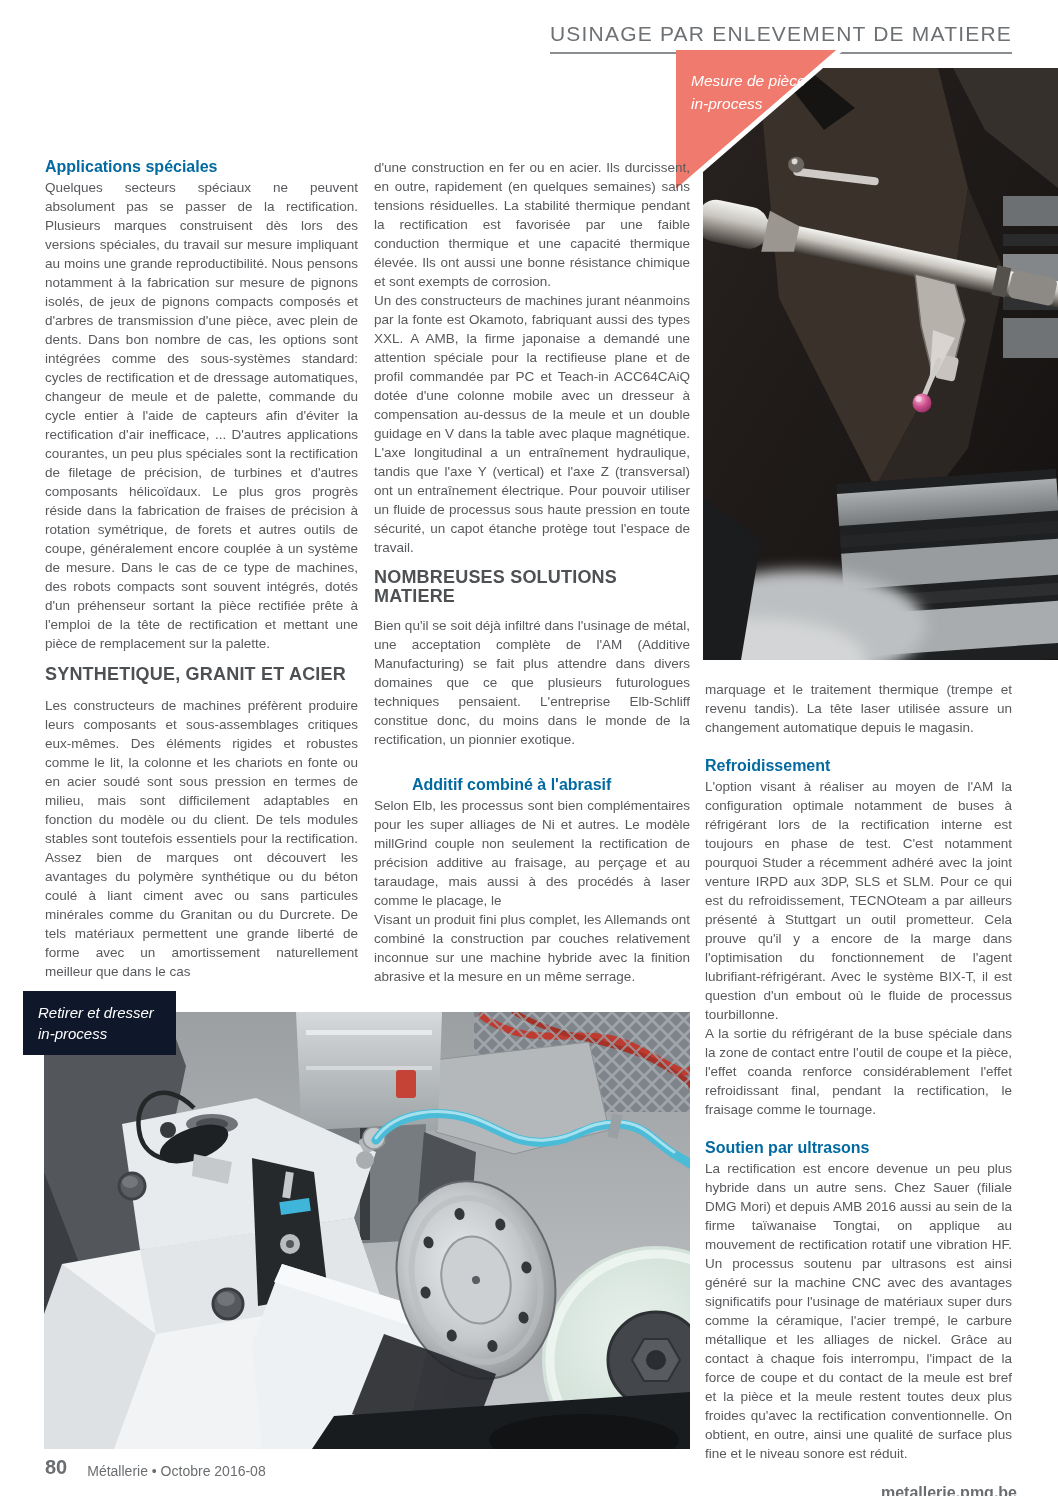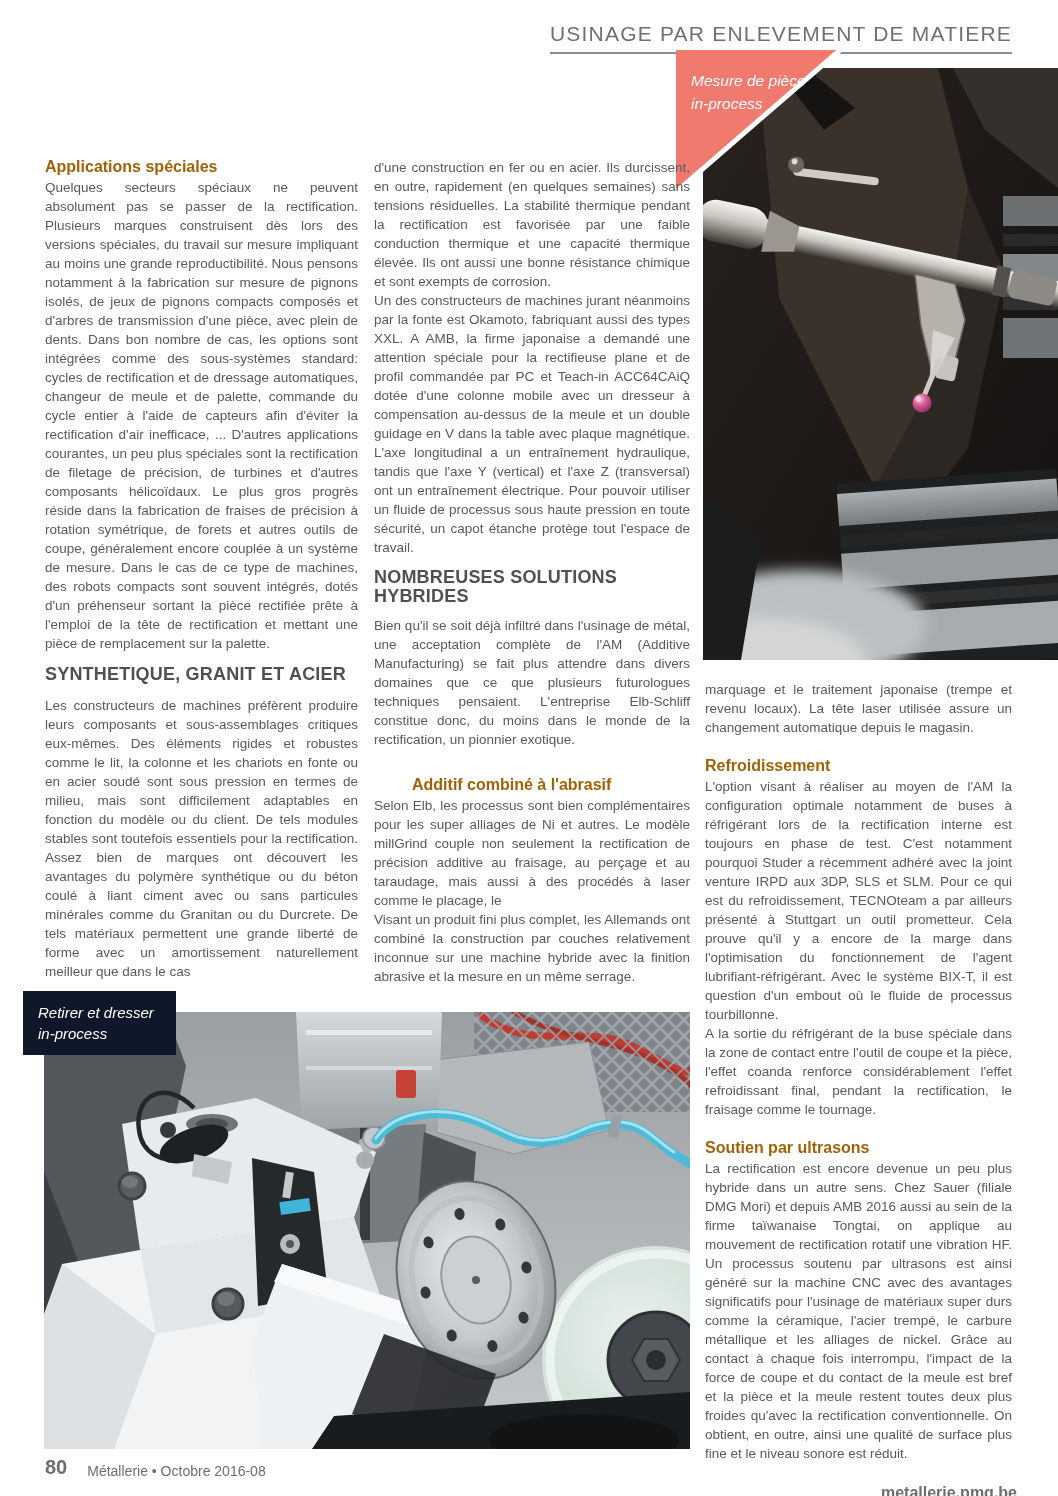--- a/index.html
+++ b/index.html
@@ -17,21 +17,21 @@
     white-space:nowrap;
   }
   
   .col { position:absolute; color:#58595c; font-size:13.5px; line-height:19px; }
   .col p { text-align:justify; }
   h2.section {
     font-size:18px; font-weight:bold; color:#4e5154; letter-spacing:.2px;
     margin:12px 0 12px; text-align:left;
   }
   h3.sub {
-    font-size:16px; font-weight:bold; color:#a16207;
+    font-size:16px; font-weight:bold; color:#0369a1;
     margin:0 0 2px; text-align:left;
   }
   h3.gap { margin-top:19px; }
   .col-left  { left:45px;  top:157px; width:313px; }
   .col-mid   { left:374px; top:158px; width:316px; }
   .col-right { left:705px; top:680px; width:307px; }
   .col-mid h2.section { margin:11px 0 10px; }
   .col-mid h3.sub { margin-top:26px;margin-left:38px; }
   
   .photo { position:absolute; overflow:hidden; }
@@ -167,29 +167,29 @@
   <div class="col col-left">
     <h3 class="sub">Applications spéciales</h3>
     <p>Quelques secteurs spéciaux ne peuvent absolument pas se passer de la rectification. Plusieurs marques construisent dès lors des versions spéciales, du travail sur mesure impliquant au moins une grande reproductibilité. Nous pensons notamment à la fabrication sur mesure de pignons isolés, de jeux de pignons compacts composés et d'arbres de transmission d'une pièce, avec plein de dents. Dans bon nombre de cas, les options sont intégrées comme des sous-systèmes standard: cycles de rectification et de dressage automatiques, changeur de meule et de palette, commande du cycle entier à l'aide de capteurs afin d'éviter la rectification d'air inefficace, ... D'autres applications courantes, un peu plus spéciales sont la rectification de filetage de précision, de turbines et d'autres composants hélicoïdaux. Le plus gros progrès réside dans la fabrication de fraises de précision à rotation symétrique, de forets et autres outils de coupe, généralement encore couplée à un système de mesure. Dans le cas de ce type de machines, des robots compacts sont souvent intégrés, dotés d'un préhenseur sortant la pièce rectifiée prête à l'emploi de la tête de rectification et mettant une pièce de remplacement sur la palette.</p>
     <h2 class="section">SYNTHETIQUE, GRANIT ET ACIER</h2>
     <p>Les constructeurs de machines préfèrent produire leurs composants et sous-assemblages critiques eux-mêmes. Des éléments rigides et robustes comme le lit, la colonne et les chariots en fonte ou en acier soudé sont sous pression en termes de milieu, mais sont difficilement adaptables en fonction du modèle ou du client. De tels modules stables sont toutefois essentiels pour la rectification. Assez bien de marques ont découvert les avantages du polymère synthétique ou du béton coulé à liant ciment avec ou sans particules minérales comme du Granitan ou du Durcrete. De tels matériaux permettent une grande liberté de forme avec un amortissement naturellement meilleur que dans le cas</p>
   </div>
 
   <div class="col col-mid">
     <p>d'une construction en fer ou en acier. Ils durcissent, en outre, rapidement (en quelques semaines) sans tensions résiduelles. La stabilité thermique pendant la rectification est favorisée par une faible conduction thermique et une capacité thermique élevée. Ils ont aussi une bonne résistance chimique et sont exempts de corrosion.</p>
     <p>Un des constructeurs de machines jurant néanmoins par la fonte est Okamoto, fabriquant aussi des types XXL. A AMB, la firme japonaise a demandé une attention spéciale pour la rectifieuse plane et de profil commandée par PC et Teach-in ACC64CAiQ dotée d'une colonne mobile avec un dresseur à compensation au-dessus de la meule et un double guidage en V dans la table avec plaque magnétique. L'axe longitudinal a un entraînement hydraulique, tandis que l'axe Y (vertical) et l'axe Z (transversal) ont un entraînement électrique. Pour pouvoir utiliser un fluide de processus sous haute pression en toute sécurité, un capot étanche protège tout l'espace de travail.</p>
-    <h2 class="section">NOMBREUSES SOLUTIONS HYBRIDES</h2>
+    <h2 class="section">NOMBREUSES SOLUTIONS MATIERE</h2>
     <p>Bien qu'il se soit déjà infiltré dans l'usinage de métal, une acceptation complète de l'AM (Additive Manufacturing) se fait plus attendre dans divers domaines que ce que plusieurs futurologues techniques pensaient. L'entreprise Elb-Schliff constitue donc, du moins dans le monde de la rectification, un pionnier exotique.</p>
     <h3 class="sub">Additif combiné à l'abrasif</h3>
     <p>Selon Elb, les processus sont bien complémentaires pour les super alliages de Ni et autres. Le modèle millGrind couple non seulement la rectification de précision additive au fraisage, au perçage et au taraudage, mais aussi à des procédés à laser comme le placage, le</p>
     <p>Visant un produit fini plus complet, les Allemands ont combiné la construction par couches relativement inconnue sur une machine hybride avec la finition abrasive et la mesure en un même serrage.</p>
   </div>
 
   <div class="col col-right">
-    <p>marquage et le traitement japonaise (trempe et revenu locaux). La tête laser utilisée assure un changement automatique depuis le magasin.</p>
+    <p>marquage et le traitement thermique (trempe et revenu tandis). La tête laser utilisée assure un changement automatique depuis le magasin.</p>
     <h3 class="sub gap">Refroidissement</h3>
     <p>L'option visant à réaliser au moyen de l'AM la configuration optimale notamment de buses à réfrigérant lors de la rectification interne est toujours en phase de test. C'est notamment pourquoi Studer a récemment adhéré avec la joint venture IRPD aux 3DP, SLS et SLM. Pour ce qui est du refroidissement, TECNOteam a par ailleurs présenté à Stuttgart un outil prometteur. Cela prouve qu'il y a encore de la marge dans l'optimisation du fonctionnement de l'agent lubrifiant-réfrigérant. Avec le système BIX-T, il est question d'un embout où le fluide de processus tourbillonne.</p>
     <p>A la sortie du réfrigérant de la buse spéciale dans la zone de contact entre l'outil de coupe et la pièce, l'effet coanda renforce considérablement l'effet refroidissant final, pendant la rectification, le fraisage comme le tournage.</p>
     <h3 class="sub gap">Soutien par ultrasons</h3>
     <p>La rectification est encore devenue un peu plus hybride dans un autre sens. Chez Sauer (filiale DMG Mori) et depuis AMB 2016 aussi au sein de la firme taïwanaise Tongtai, on applique au mouvement de rectification rotatif une vibration HF. Un processus soutenu par ultrasons est ainsi généré sur la machine CNC avec des avantages significatifs pour l'usinage de matériaux super durs comme la céramique, l'acier trempé, le carbure métallique et les alliages de nickel. Grâce au contact à chaque fois interrompu, l'impact de la force de coupe et du contact de la meule est bref et la pièce et la meule restent toutes deux plus froides qu'avec la rectification conventionnelle. On obtient, en outre, ainsi une qualité de surface plus fine et le niveau sonore est réduit.</p>
   </div>
 
   <div class="blue-label">
     <div>Retirer et dresser</div>
     <div>in-process</div>

